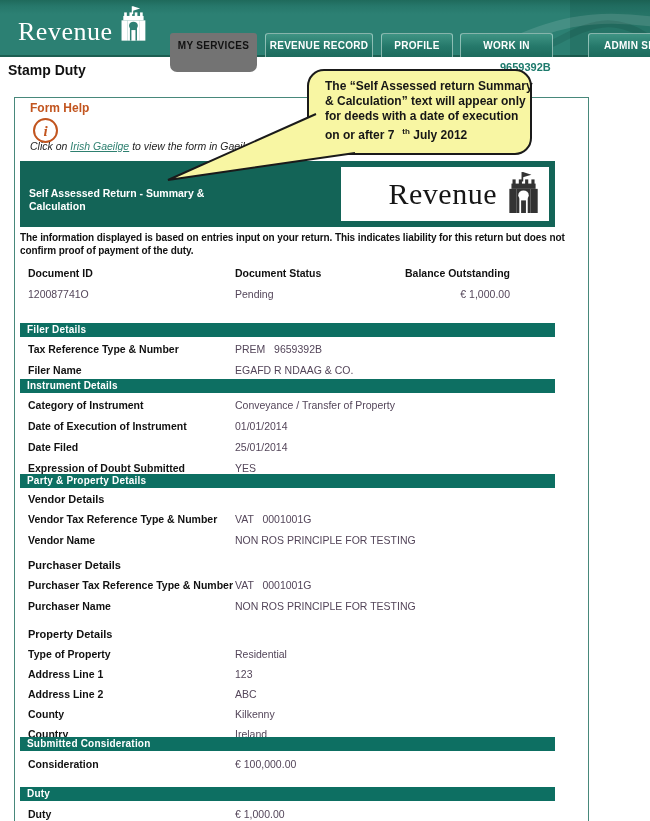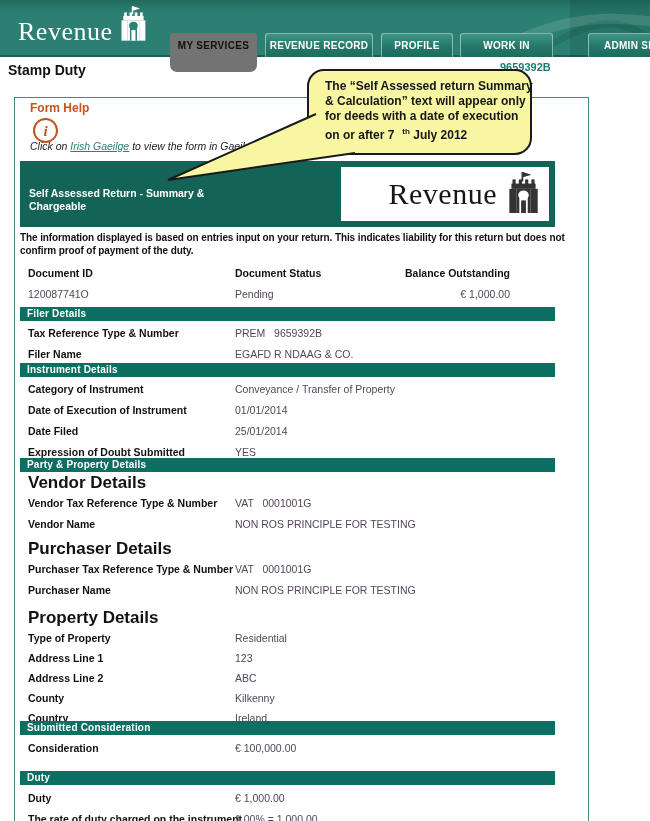--- a/index.html
+++ b/index.html
@@ -56,29 +56,29 @@
 
   
   .doc-row { position:absolute; left:5px; width:535px; height:14px; font-size:10.5px; }
   #doc-head { top:169px; font-weight:bold; color:#111; }
   #doc-vals { top:190px; color:#54465a; }
   .doc-row .c1 { position:absolute; left:8px; }
   .doc-row .c2 { position:absolute; left:215px; }
   .doc-row .c3 { position:absolute; right:45px; }
 
   
-  .section { position:absolute; left:5px; width:535px; }
+  .section { position:absolute; left:5px; width:535px;margin-top:16px; }
   .bar { height:14px; background:#0d6f62; color:#fff; font-size:10px; font-weight:bold;
     line-height:14px; padding-left:7px; letter-spacing:.2px; }
   .row { position:relative; height:21px; line-height:21px; font-size:10.5px; padding-left:8px; }
   .row.tight { height:20px; line-height:20px; }
   .row .lbl { font-weight:bold; color:#111; white-space:nowrap; }
   .row .val { position:absolute; left:215px; top:0; color:#54465a; white-space:nowrap; }
   .rows { margin-top:2px; }
-  .subhead { font-size:17px; font-weight:bold; color:#111; padding-left:8px; height:16px; line-height:16px; }
+  .subhead { font-size:11px; font-weight:bold; color:#111; padding-left:8px; height:16px; line-height:16px; }
   #sec-filer { top:209px; } #sec-instrument { top:265px; } #sec-party { top:360px; }
   #sec-consideration { top:623px; } #sec-duty { top:673px; }
   .mt3{margin-top:3px;} .mt6{margin-top:6px;} .mt9{margin-top:9px;}
 
   
   #callout { position:absolute; left:150px; top:62px; width:400px; height:140px; z-index:20; pointer-events:none; }
   #callout-text { position:absolute; left:325px; top:79px; width:208px; font-size:12px; font-weight:bold;
     color:#161616; line-height:15px; z-index:21; }
   #callout-text sup { font-size:8px;margin-left:8px; }
 </style>
@@ -133,21 +133,21 @@
     <div id="form-help">
       <div class="fh-label">Form Help</div>
       <div id="info-icon">i</div>
     </div>
 
     <div id="gaeilge-line"><span>Click on </span><a>Irish Gaeilge</a><span> to view the form in Gaeilge</span></div>
 
     <div id="banner">
       <div id="banner-title">
         <div>Self Assessed Return - Summary &amp;</div>
-        <div>Chargeable</div>
+        <div>Calculation</div>
       </div>
       <div id="banner-logo-box">
         <span class="brand">Revenue</span>
         <span class="castle">
           <svg width="36" height="42" viewBox="0 0 34 40" fill="currentColor">
             <rect x="15.6" y="1" width="1.6" height="9"></rect>
               <path d="M17 1 L25 3.5 17 6 Z"></path>
             <rect x="7" y="8" width="3" height="5"></rect>
               <rect x="13" y="8" width="3" height="5"></rect>
             <rect x="19" y="8" width="3" height="5"></rect>

